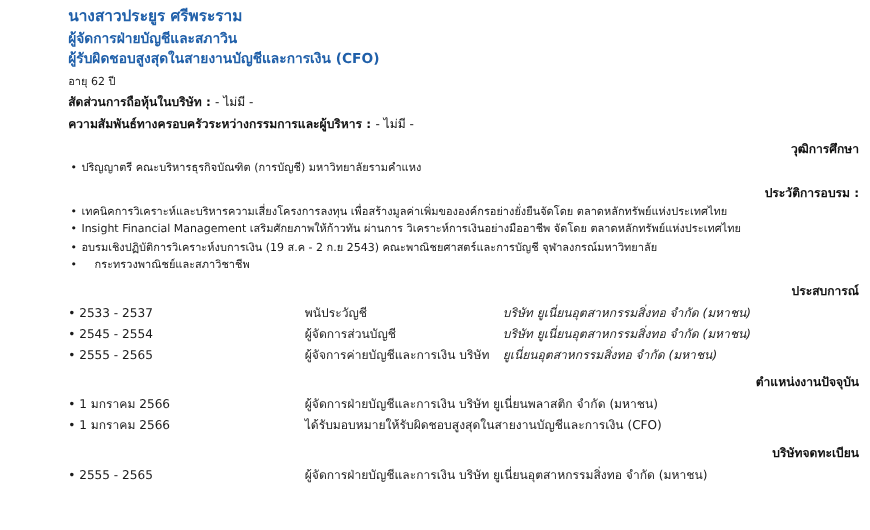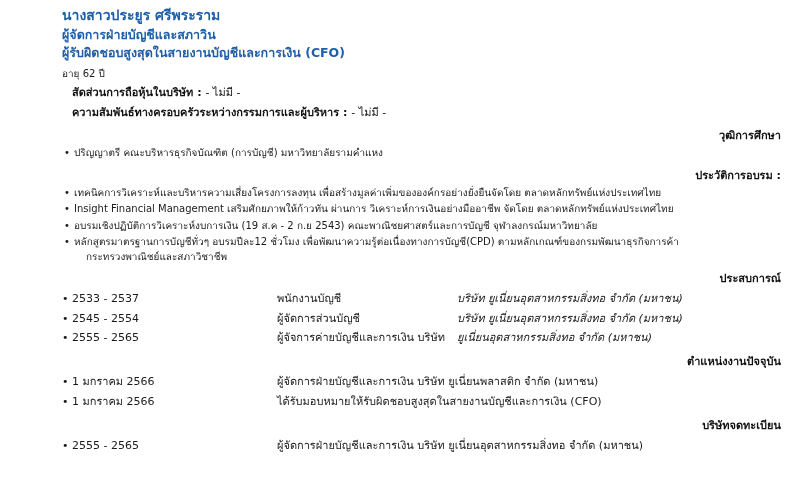--- a/index.html
+++ b/index.html
@@ -37,21 +37,21 @@
     margin: 0;
   }
   .age {
     font-size: 10px;
     margin: 4px 0 2px 0;
     color: #1a1a1a;
   }
   .field-line {
     font-size: 11px;
     font-weight: bold;
-    margin: 2px 10px;
+    margin: 2px 0;
     color: #111;
   }
   .field-line .val {
     font-weight: normal;
   }
   .section-head {
     font-size: 11px;
     font-weight: bold;
     margin: 5px 0 2px 0;
     color: #111;
@@ -139,33 +139,32 @@
     <li>
       <span>เทคนิคการวิเคราะห์และบริหารความเสี่ยงโครงการลงทุน เพื่อสร้างมูลค่าเพิ่มขององค์กรอย่างยั่งยืนจัดโดย ตลาดหลักทรัพย์แห่งประเทศไทย</span>
     </li>
     <li>
       <span>Insight Financial Management เสริมศักยภาพให้ก้าวทัน ผ่านการ วิเคราะห์การเงินอย่างมืออาชีพ จัดโดย ตลาดหลักทรัพย์แห่งประเทศไทย</span>
     </li>
     <li>
       <span>อบรมเชิงปฏิบัติการวิเคราะห์งบการเงิน (19 ส.ค - 2 ก.ย 2543)  คณะพาณิชยศาสตร์และการบัญชี จุฬาลงกรณ์มหาวิทยาลัย</span>
     </li>
     <li>
-      <span>หลักสูตรมาตรฐานการบัญชีทั่วๆ  อบรมปีละ12  ชั่วโมง  เพื่อพัฒนาความรู้ต่อเนื่องทางการบัญชี(CPD)  ตามหลักเกณฑ์ของกรมพัฒนาธุรกิจการค้า</span>
       <span class="cont">กระทรวงพาณิชย์และสภาวิชาชีพ</span>
     </li>
   </ul>
 
   <div class="section-head">ประสบการณ์</div>
   <table class="exp-table">
     <tbody>
       <tr>
         <td class="col-period">
           <span class="dot">•</span><span>2533 - 2537</span>
         </td>
-        <td class="col-title">พนักงานบัญชี</td>
+        <td class="col-title">พนัประวัญชี</td>
         <td class="col-company">บริษัท ยูเนี่ยนอุตสาหกรรมสิ่งทอ จำกัด (มหาชน)</td>
       </tr>
       <tr>
         <td class="col-period">
           <span class="dot">•</span><span>2545 - 2554</span>
         </td>
         <td class="col-title">ผู้จัดการส่วนบัญชี</td>
         <td class="col-company">บริษัท ยูเนี่ยนอุตสาหกรรมสิ่งทอ จำกัด (มหาชน)</td>
       </tr>
       <tr>

